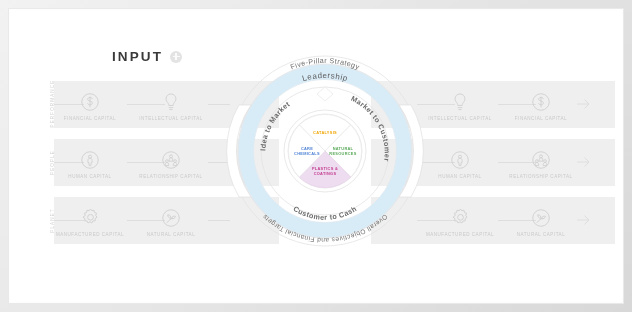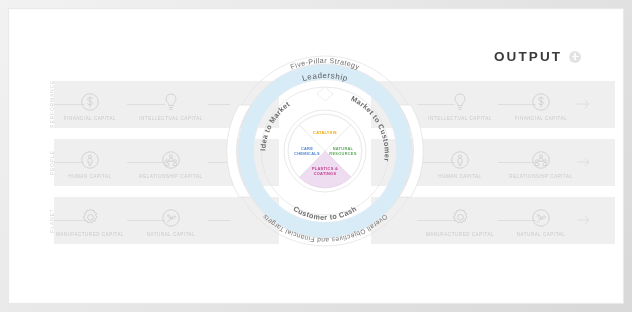--- a/index.html
+++ b/index.html
@@ -54,22 +54,22 @@
   .ringtxt-lead{font-size:8px;fill:#5d5d5d;letter-spacing:.5px;}
   .ringtxt-sm{font-size:6.6px;fill:#707070;letter-spacing:.35px;}
   .pieLbl{font-size:3.9px;font-weight:bold;letter-spacing:.3px;}
 </style>
 </head>
 <body>
 
 <div id="frame">
   <div id="inner">
 
-    <div class="colhead" id="head-output">
-      <span class="txt">OUTPUT</span>
+    <div class="colhead" id="head-input">
+      <span class="txt">INPUT</span>
       <span class="plusicon"></span>
     </div>
 
     <div class="rowband band-l r1"></div>
     <div class="rowband band-l r2"></div>
     <div class="rowband band-l r3"></div>
     <div class="rowband band-r r1"></div>
     <div class="rowband band-r r2"></div>
     <div class="rowband band-r r3"></div>
 

